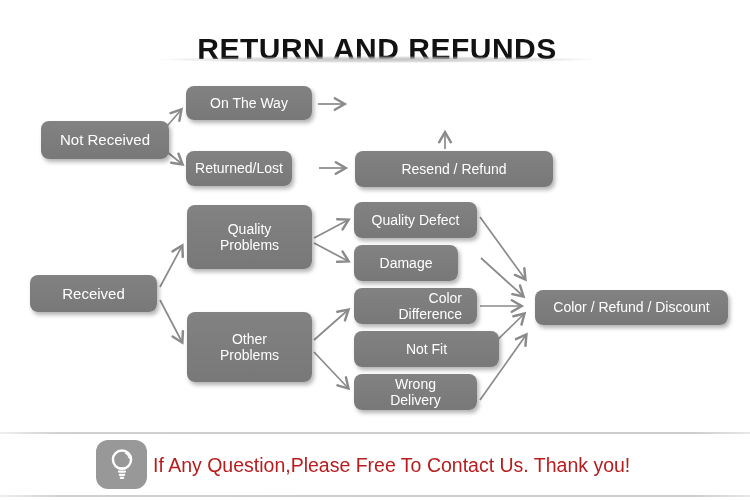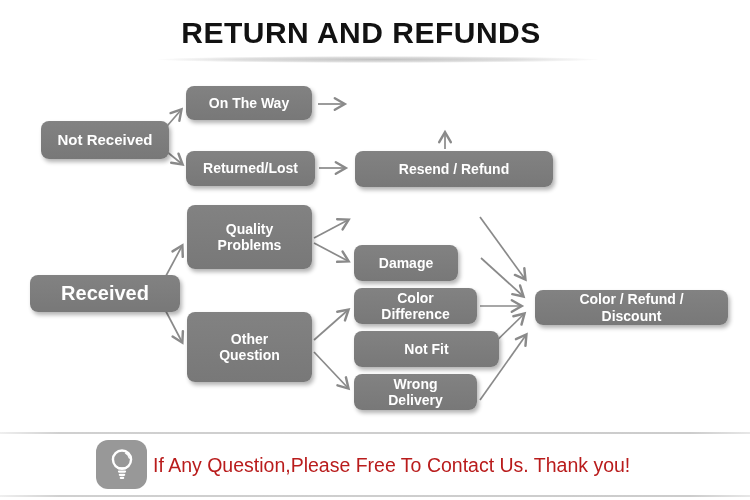--- a/index.html
+++ b/index.html
@@ -3,46 +3,46 @@
 <meta charset="utf-8">
 <style>
   html,body{margin:0;padding:0;background:#fff;}
   .stage{
     position:relative;width:750px;height:500px;background:#ffffff;overflow:hidden;
     font-family:"Liberation Sans","DejaVu Sans",sans-serif;
   }
   
   .title{
     position:absolute;left:0;top:16px;width:722px;text-align:center;
-    font-size:30px;font-weight:700;letter-spacing:.5px;color:#121212;margin:0;
+    font-size:30px;font-weight:700;letter-spacing:.5px;color:#121212;margin:16px;
   }
   .title-underline{
     position:absolute;left:158px;top:56px;width:440px;height:7px;
     background:radial-gradient(ellipse at center,#c2c2c2 0%,rgba(194,194,194,.55) 45%,rgba(194,194,194,0) 72%);
     border-radius:50%;
   }
   
   .node{
     position:absolute;display:flex;align-items:center;justify-content:center;
     background:linear-gradient(#828282,#787878);
     color:#ffffff;font-size:14px;text-align:center;line-height:1.15;
     border-radius:8px;box-shadow:2px 3px 4px rgba(0,0,0,.30);
-    padding:0 15px;box-sizing:border-box;font-weight:bold;
+    padding:0 15px;box-sizing:border-box;
   }
   .n-not-received{left:30px;top:121px;width:128px;height:38px;font-size:15px;margin-left:11px;}
   .n-on-the-way{left:186px;top:86px;width:126px;height:34px;}
-  .n-returned-lost{left:186px;top:151px;width:129px;height:35px;}
+  .n-returned-lost{left:186px;top:151px;width:106px;height:35px;}
   .n-please-wait{left:352px;top:92px;width:201px;height:35px;}
   .n-resend-refund{left:355px;top:151px;width:198px;height:36px;}
-  .n-received{left:30px;top:275px;width:150px;height:37px;font-size:20px;text-align:center;}
+  .n-received{left:30px;top:275px;width:127px;height:37px;font-size:15px;text-align:center;}
   .n-quality-problems{left:187px;top:205px;width:125px;height:64px;}
   .n-other-problems{left:187px;top:312px;width:125px;height:70px;}
   .n-quality-defect{left:354px;top:202px;width:123px;height:36px;}
   .n-damage{left:354px;top:245px;width:104px;height:36px;}
-  .n-color-difference{left:354px;top:288px;width:123px;height:36px;}
+  .n-color-difference{left:354px;top:288px;width:123px;height:36px;text-align:right;}
   .n-not-fit{left:354px;top:331px;width:145px;height:36px;}
   .n-wrong-delivery{left:354px;top:374px;width:123px;height:36px;}
   .n-resend-refund-discount{left:535px;top:290px;width:193px;height:35px;}
   .arrows{position:absolute;left:0;top:0;width:750px;height:500px;pointer-events:none;}
   
   .divider{position:absolute;left:0;width:750px;height:2px;
     background:linear-gradient(to right,#efefef,#d0d0d0 8%,#cccccc 92%,#e7e7e7);}
   .divider-top{top:432px;}
   .divider-bottom{top:495px;}
   .bulb-badge{
@@ -87,21 +87,22 @@
       <line x1="480" y1="400" x2="526" y2="335" marker-end="url(#arrow)"></line>
     </g>
   </svg>
 
   <div class="node n-not-received">Not Received</div>
   <div class="node n-on-the-way">On The Way</div>
   <div class="node n-returned-lost">Returned/Lost</div>
   <div class="node n-resend-refund">Resend / Refund</div>
   <div class="node n-received">Received</div>
   <div class="node n-quality-problems">Quality Problems</div>
-  <div class="node n-other-problems">Other Question</div>
+  <div class="node n-other-problems">Other Problems</div>
+  <div class="node n-quality-defect">Quality Defect</div>
   <div class="node n-damage">Damage</div>
   <div class="node n-color-difference">Color Difference</div>
   <div class="node n-not-fit">Not Fit</div>
   <div class="node n-wrong-delivery">Wrong Delivery</div>
   <div class="node n-resend-refund-discount">Color / Refund / Discount</div>
 
   <div class="divider divider-top"></div>
   <div class="bulb-badge">
     <svg width="34" height="38" viewBox="0 0 24 26">
       <g fill="none" stroke="#ffffff" stroke-linecap="round">

